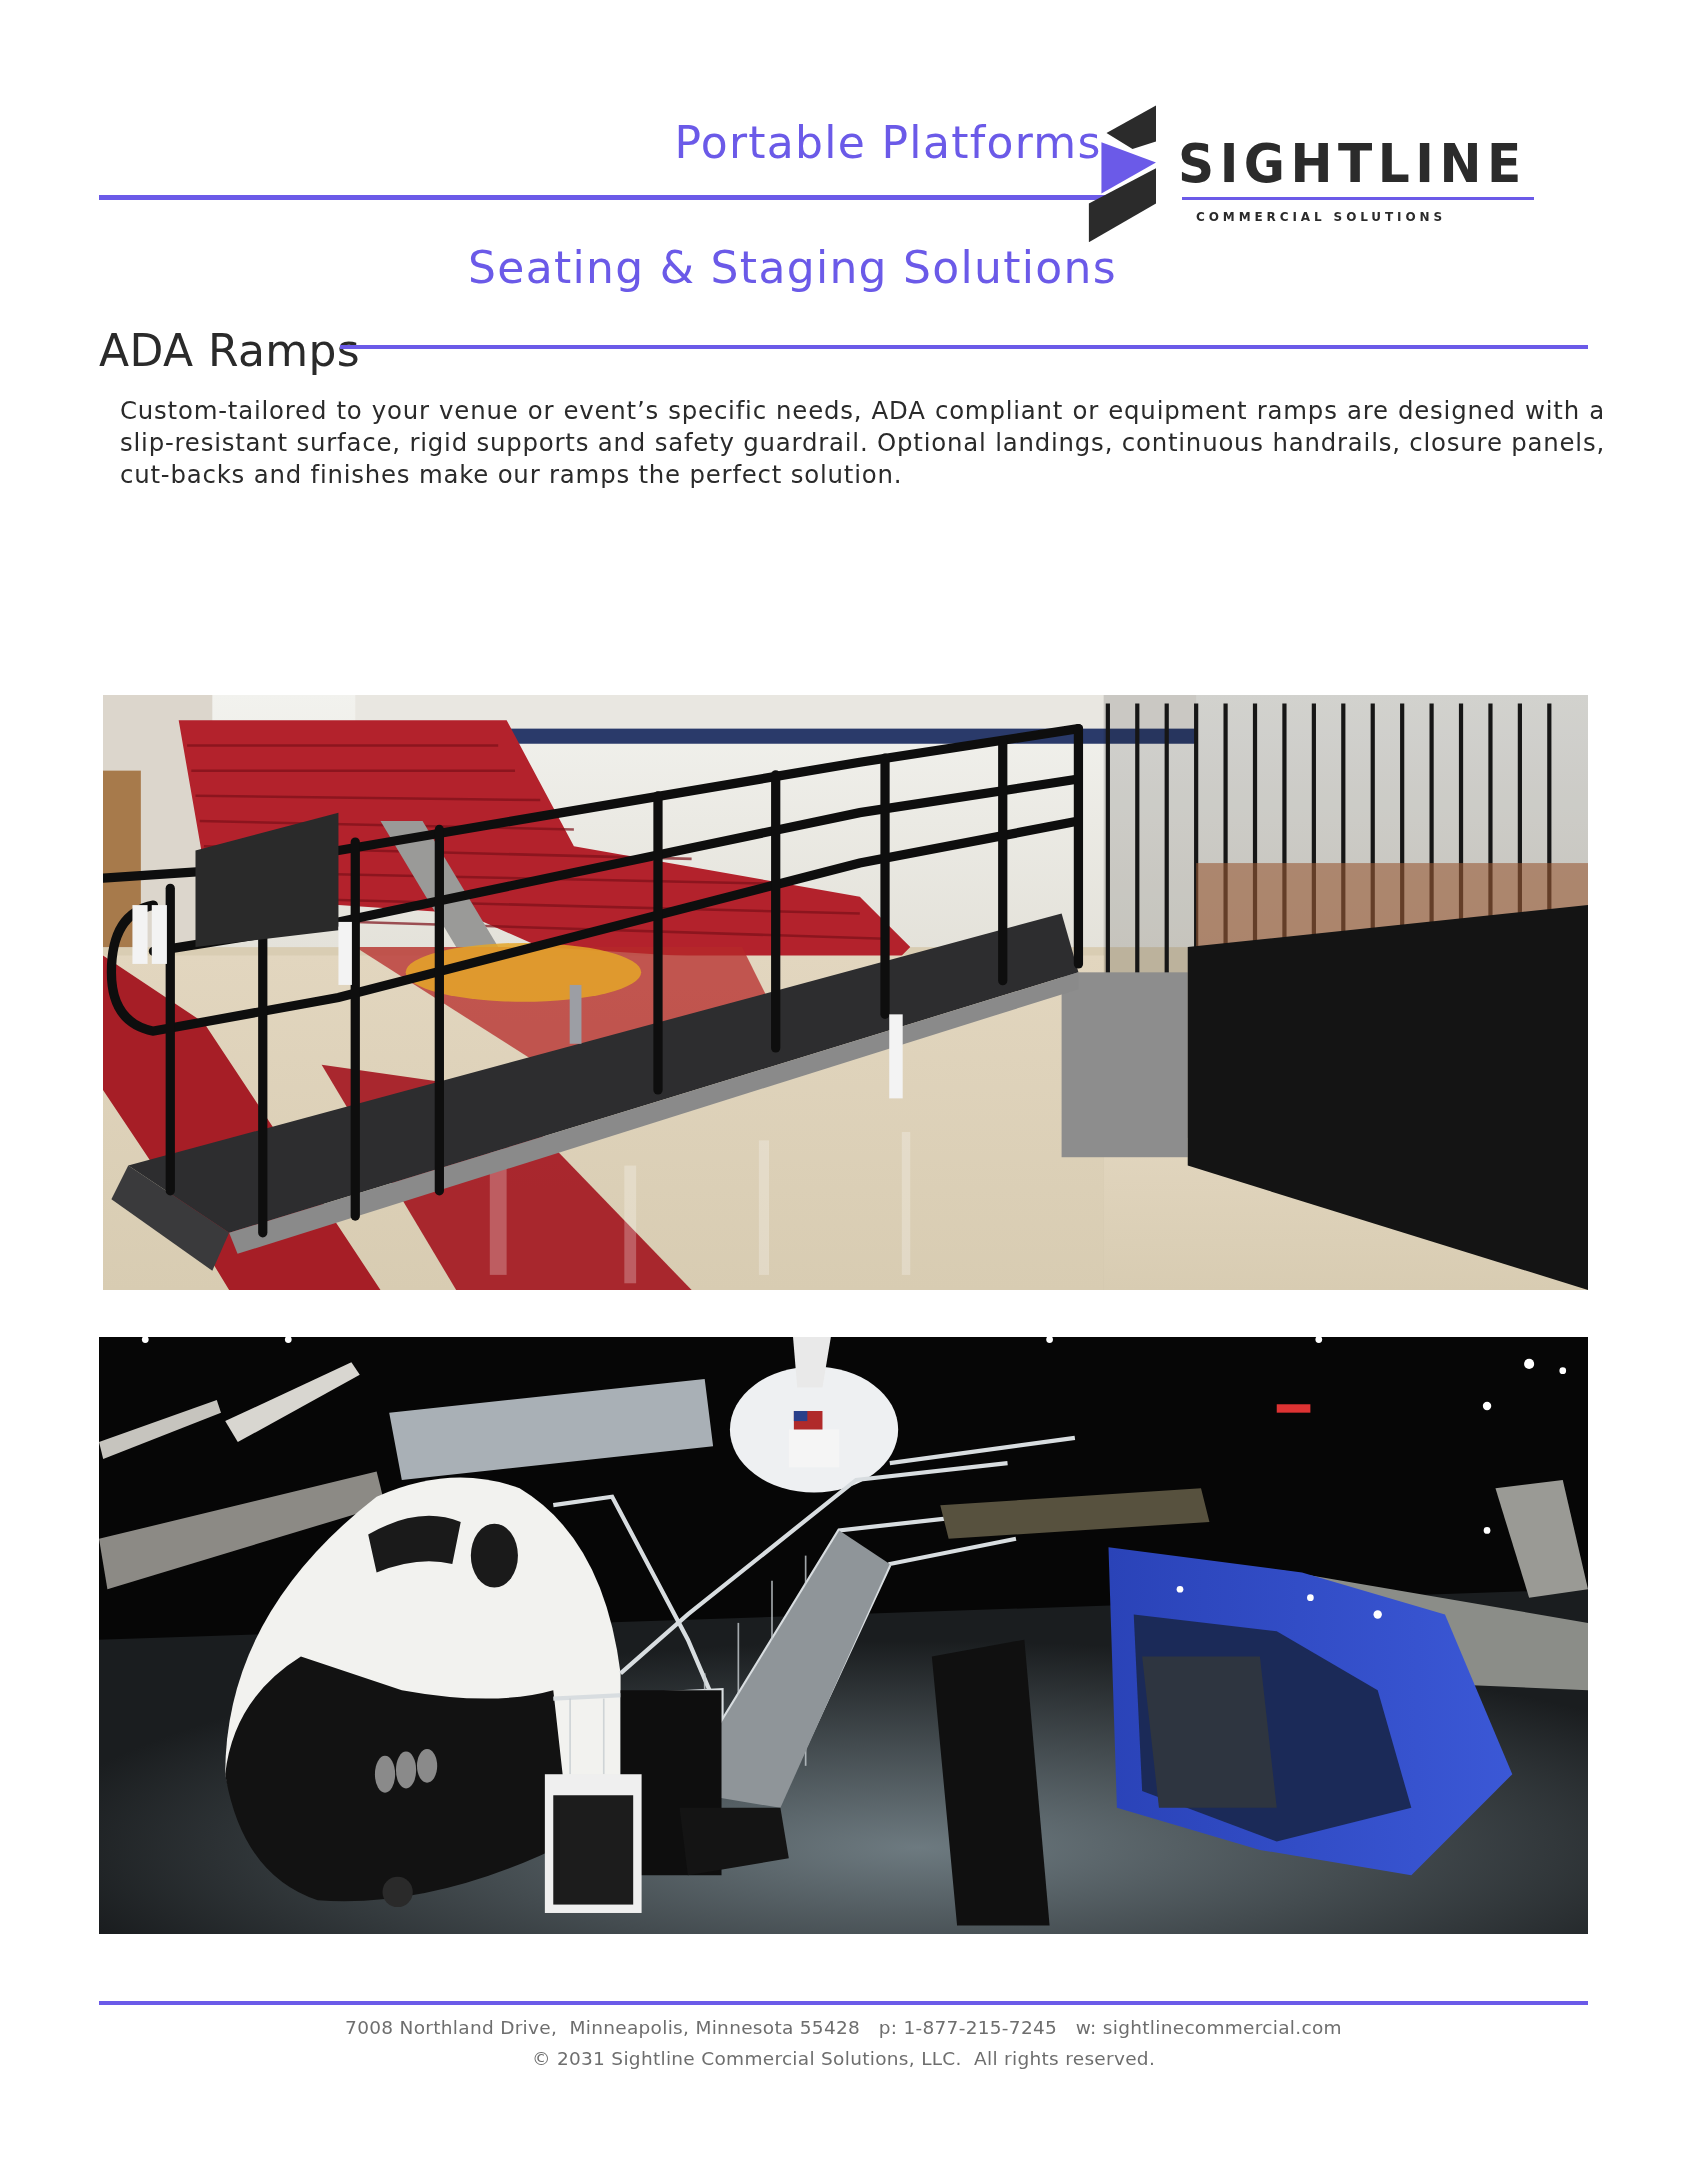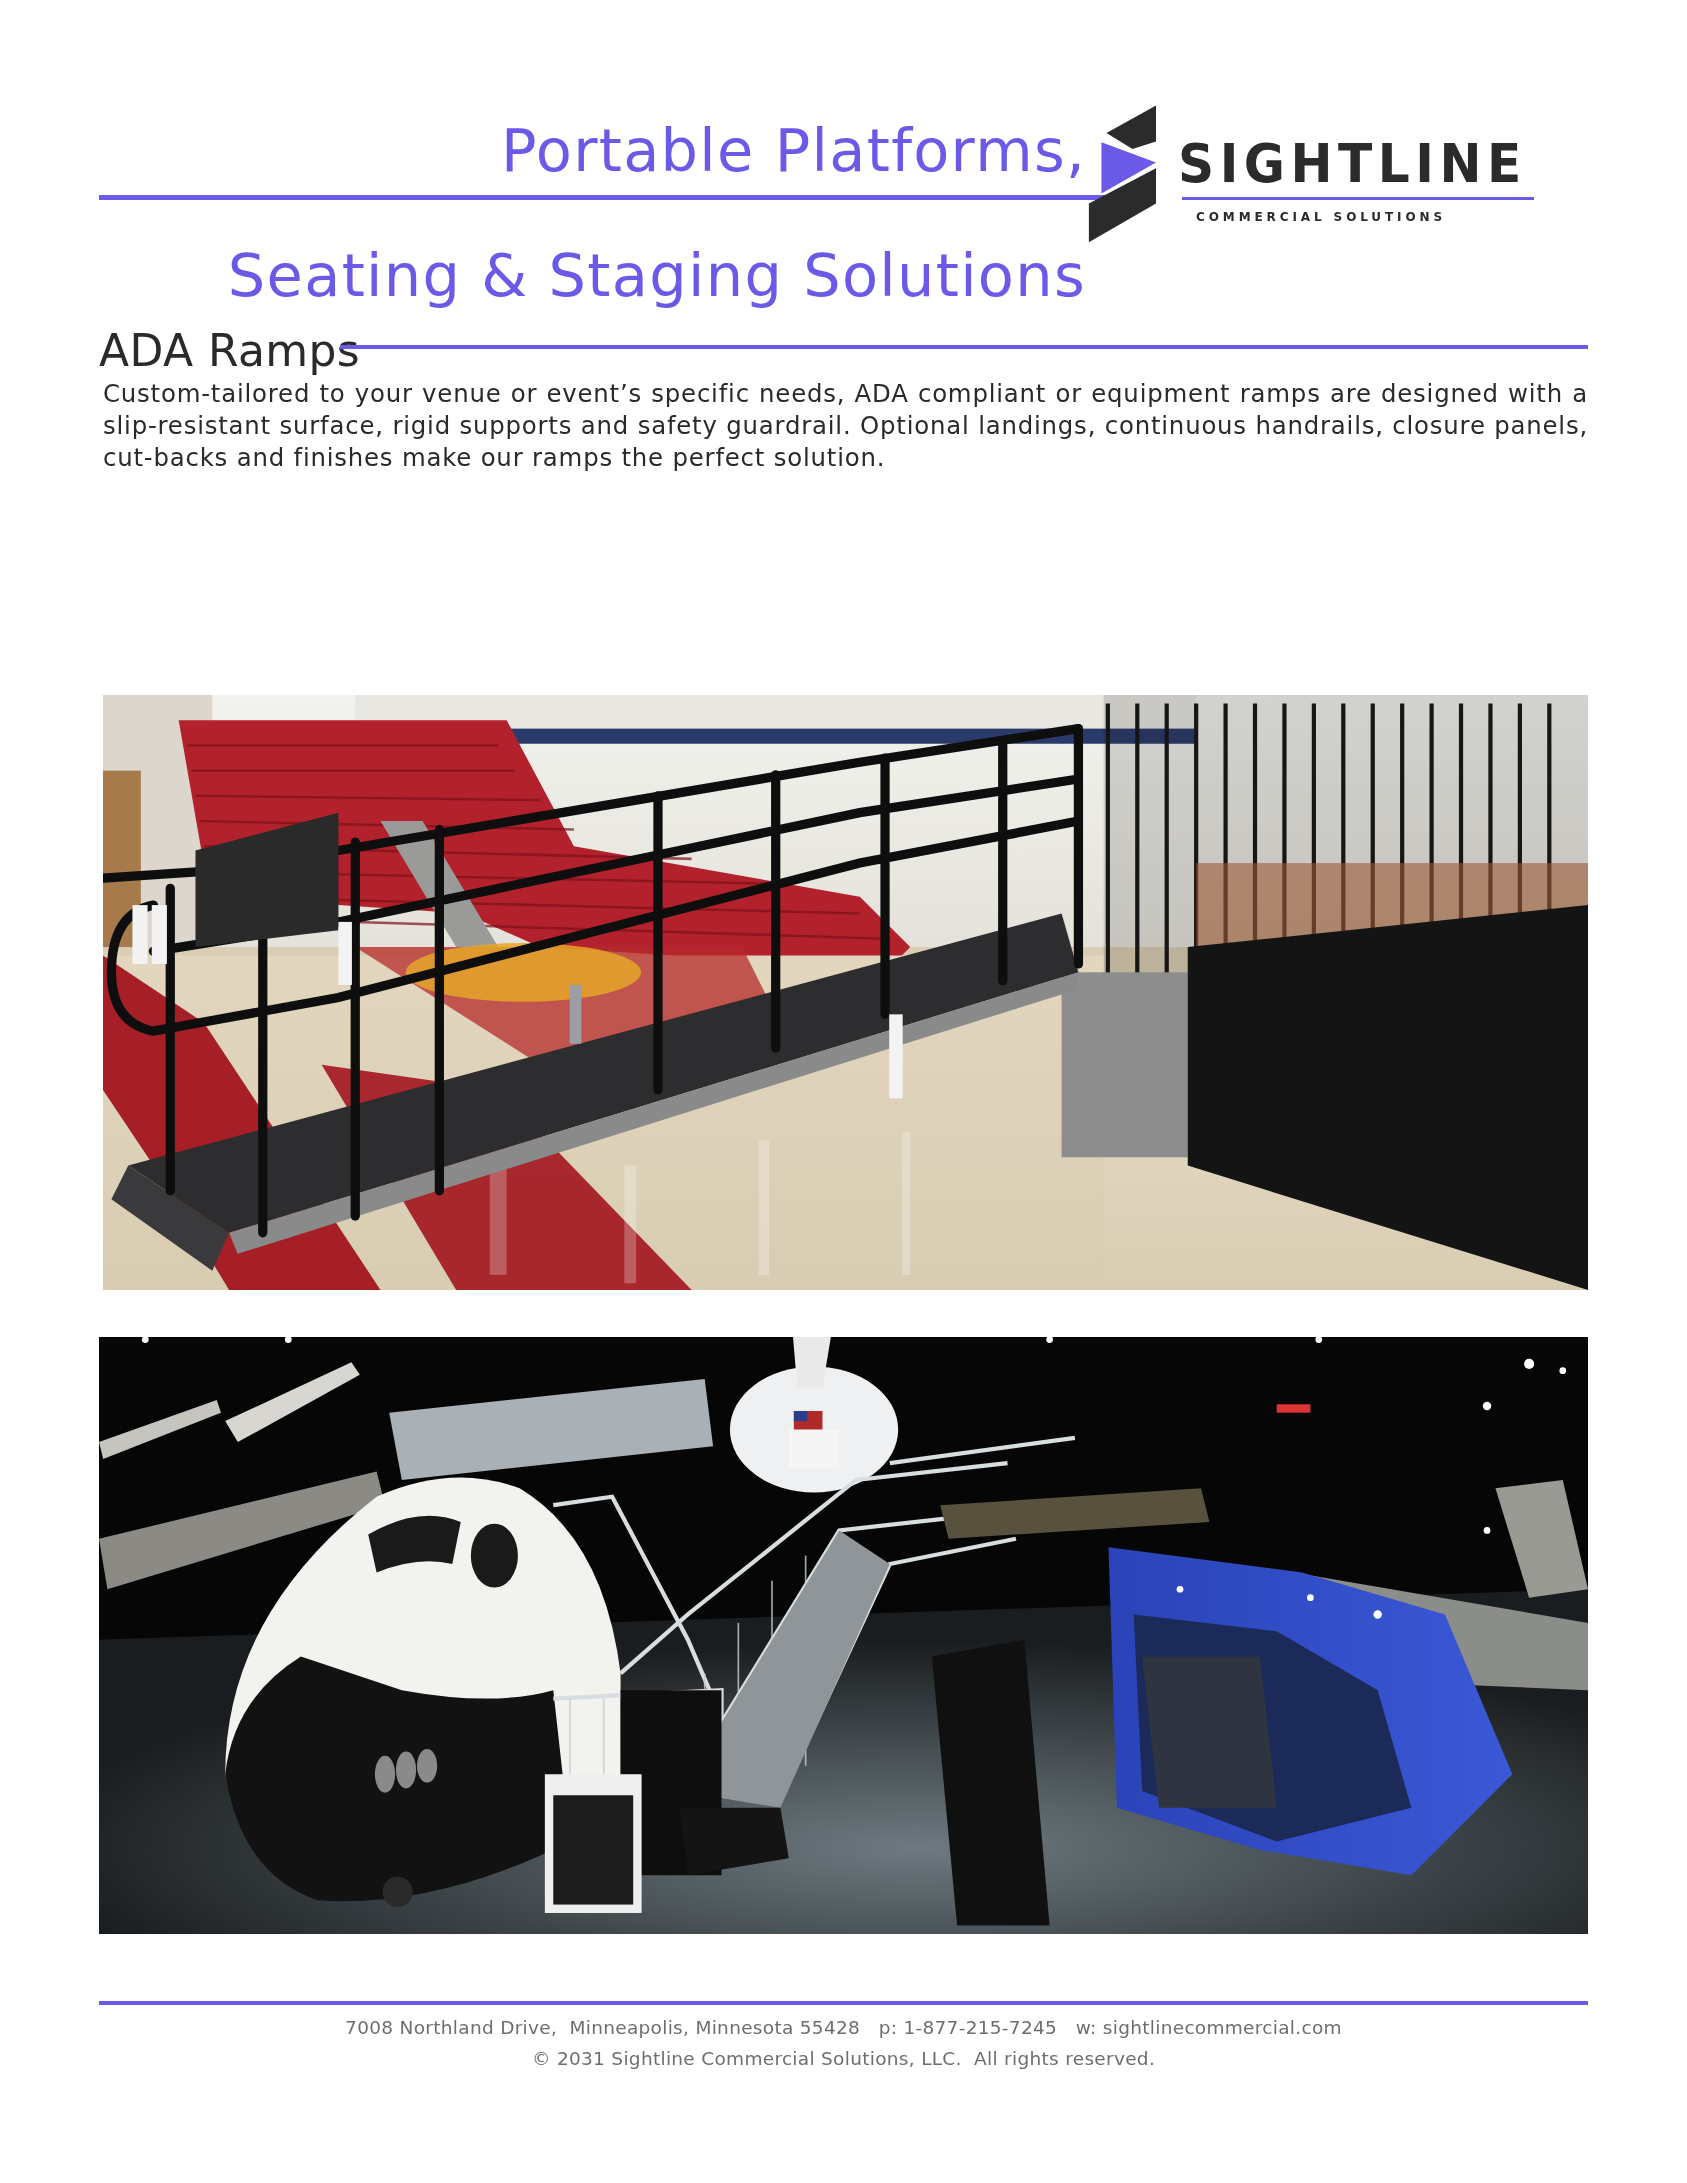--- a/index.html
+++ b/index.html
@@ -1,21 +1,21 @@
 <!DOCTYPE html>
 <html style="font-size:13.5px"><head>
   <meta charset="utf-8">
   <style>
     html, body { margin: 0; padding: 0; background: #ffffff; }
     body { width: 1687px; height: 2183px; position: relative; overflow: hidden;
            font-family: "DejaVu Sans", "Liberation Sans", sans-serif; }
 
     
-    .title-line { position: absolute; right: 601px; color: #6b5ae8; font-weight: 500;
-                  font-size: 59px; line-height: 1; letter-spacing: 1.3px; white-space: nowrap;
+    .title-line { position: absolute; right: 570px; color: #6b5ae8; font-weight: 500;
+                  font-size: 44px; line-height: 1; letter-spacing: 1.3px; white-space: nowrap;
                   font-family: "DejaVu Sans", sans-serif; }
     .title-line-1 { top: 121px; }
     .title-line-2 { top: 206px; margin-top: 40px; }
     .header-rule { position: absolute; left: 99px; top: 195px; width: 1008px; height: 5px; background: #6b5ae8; }
 
     
     .logo { position: absolute; left: 1082px; top: 97px; width: 458px; height: 151px; }
     .logo-icon { position: absolute; left: 0; top: 0; width: 80px; height: 151px; }
     .logo-wordmark { position: absolute; left: 96px; top: 40px; font-size: 54px; font-weight: bold;
                      color: #2b2b2b; letter-spacing: 5.9px; line-height: 1; white-space: nowrap;
@@ -59,21 +59,21 @@
     <polygon points="23,54 88,78 23,115" fill="#6b5ae8"></polygon>
     <polygon points="8,127 88,85 88,127 8,173" fill="#2b2b2b"></polygon>
   </svg>
   <div class="logo-wordmark">SIGHTLINE</div>
   <div class="logo-rule"></div>
   <div class="logo-tagline">COMMERCIAL SOLUTIONS</div>
 </div>
 
 <div class="section-heading">ADA Ramps</div>
 <div class="section-rule"></div>
-<p class="section-body" style="margin:0">Custom-tailored to your venue or event’s specific needs, ADA compliant or equipment ramps are designed with a slip-resistant surface, rigid supports and safety guardrail. Optional landings, continuous handrails, closure panels, cut-backs and finishes make our ramps the perfect solution.</p>
+<p class="section-body" style="margin:17px">Custom-tailored to your venue or event’s specific needs, ADA compliant or equipment ramps are designed with a slip-resistant surface, rigid supports and safety guardrail. Optional landings, continuous handrails, closure panels, cut-backs and finishes make our ramps the perfect solution.</p>
 
 <div class="photo photo-gym">
   <svg viewBox="0 0 1766 708" preserveAspectRatio="none">
     <defs>
       <linearGradient id="floor" x1="0" y1="0" x2="0" y2="1">
         <stop offset="0" stop-color="#e2d6bf"></stop>
         <stop offset="1" stop-color="#d8ccb2"></stop>
       </linearGradient>
       <linearGradient id="wall" x1="0" y1="0" x2="0" y2="1">
         <stop offset="0" stop-color="#f2f2ee"></stop>

